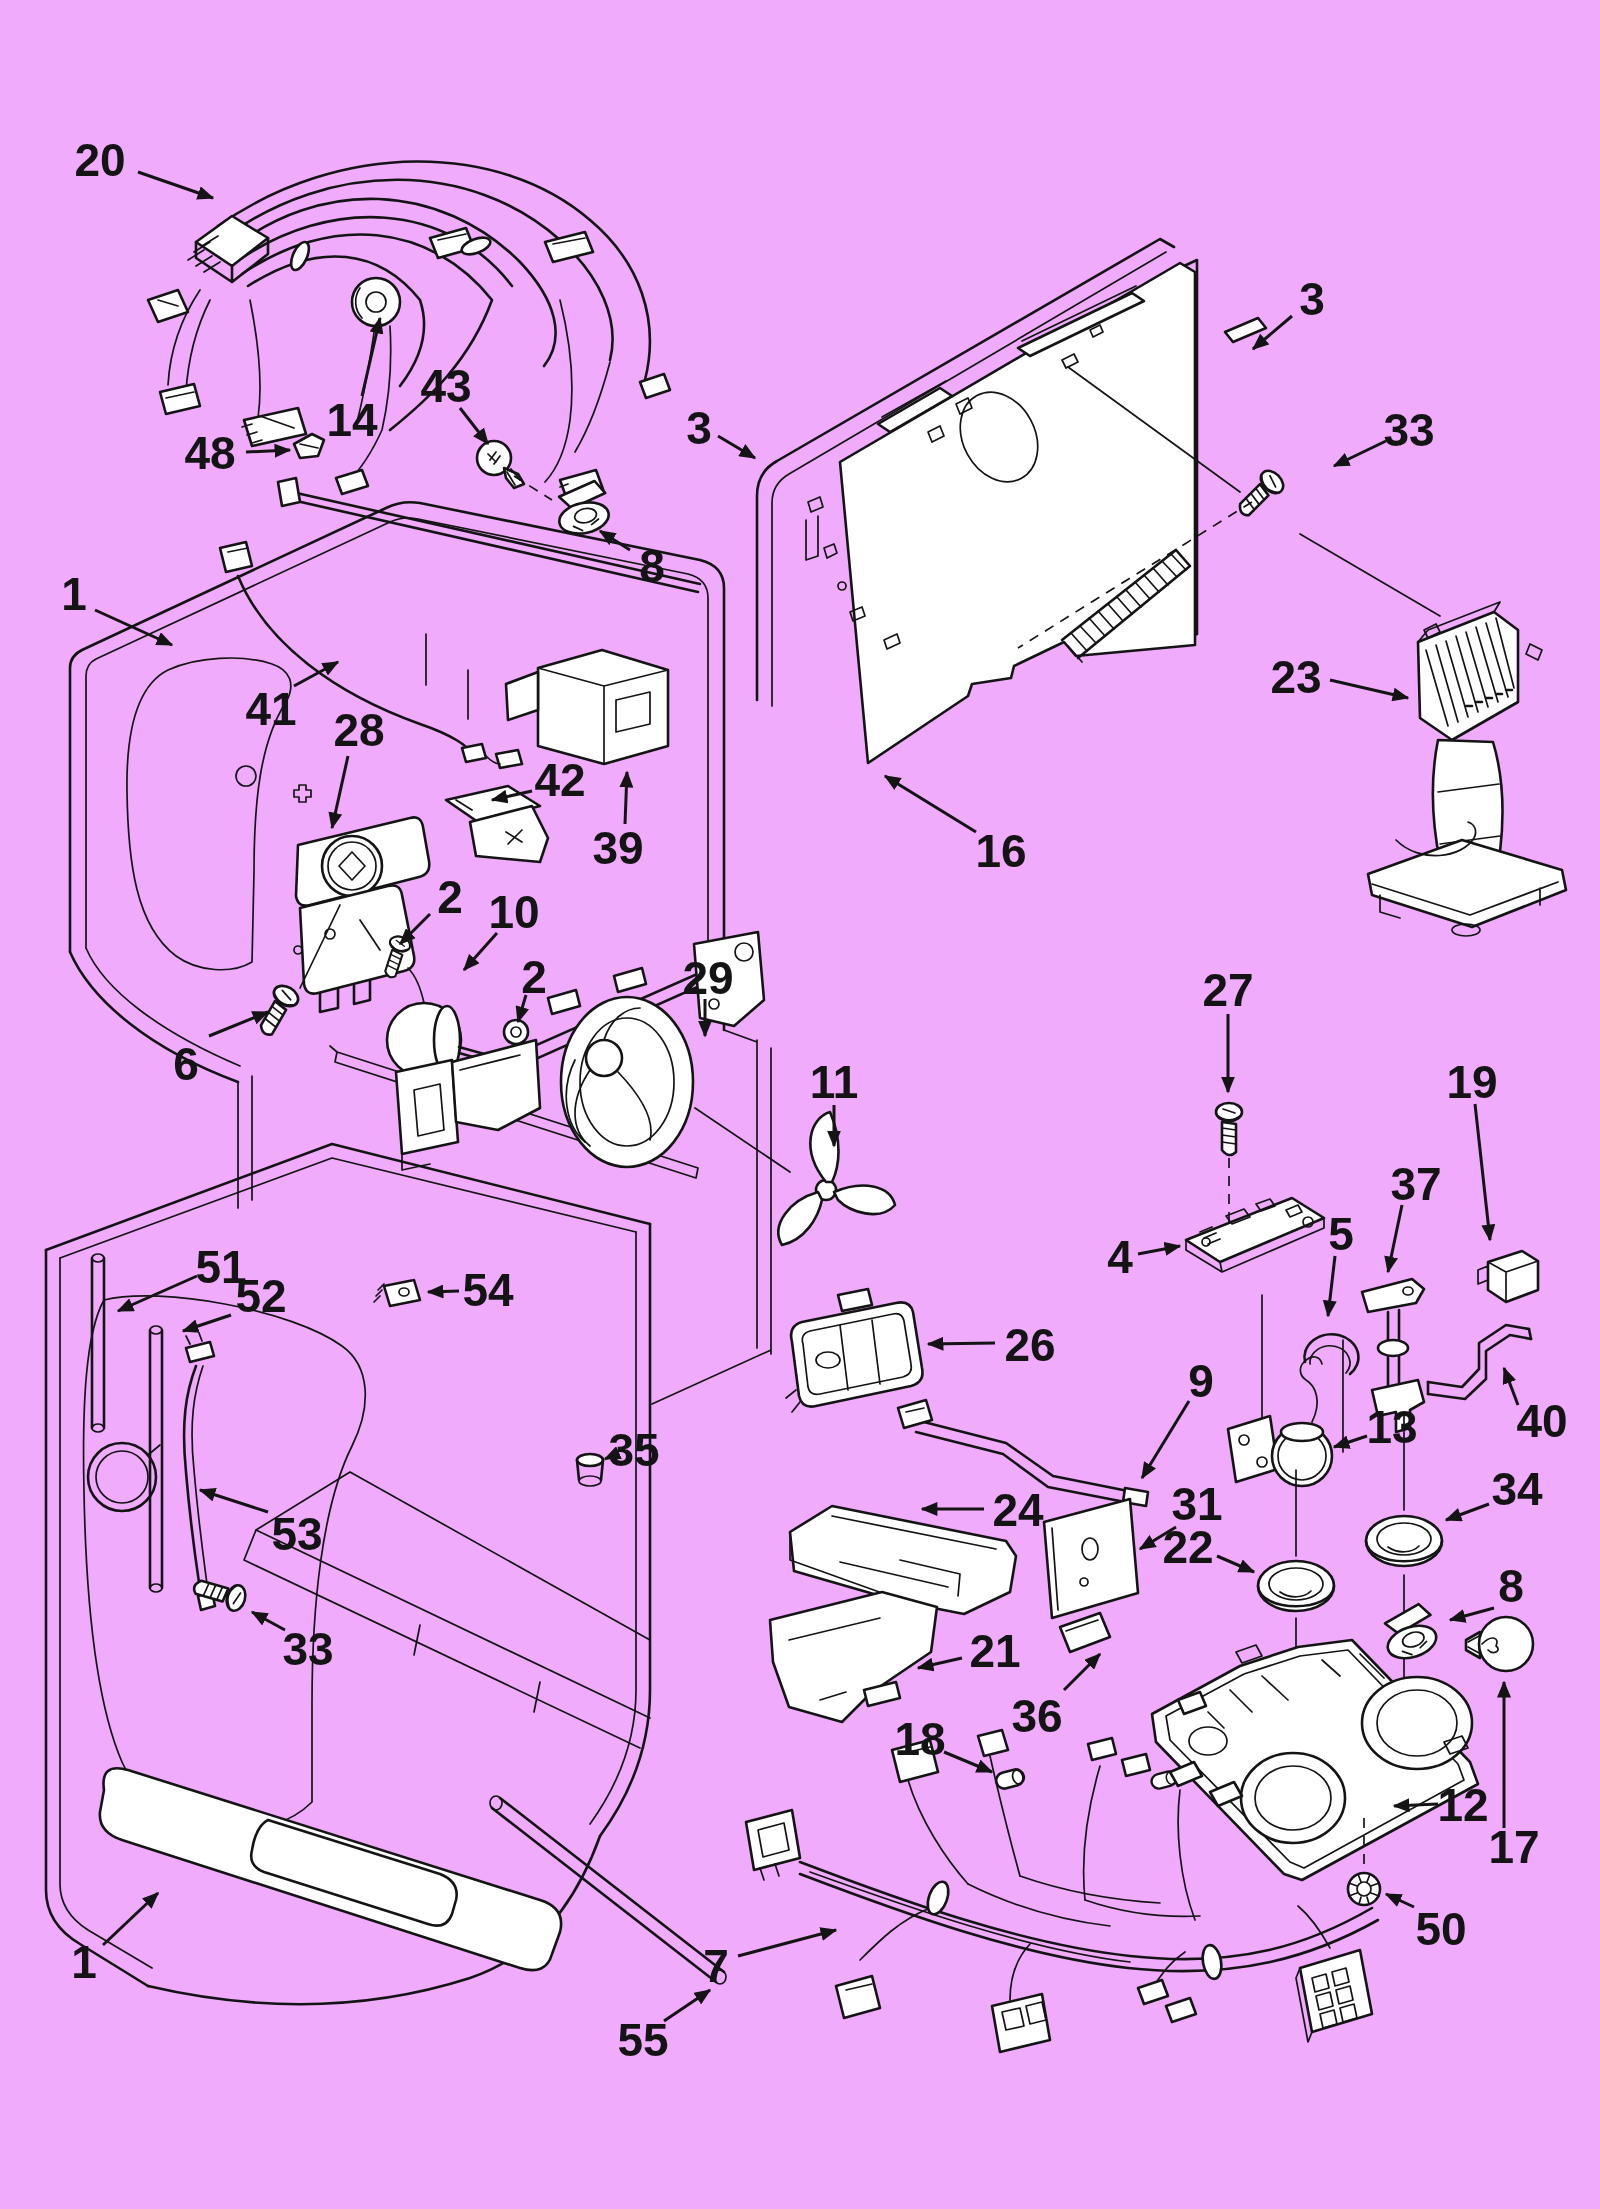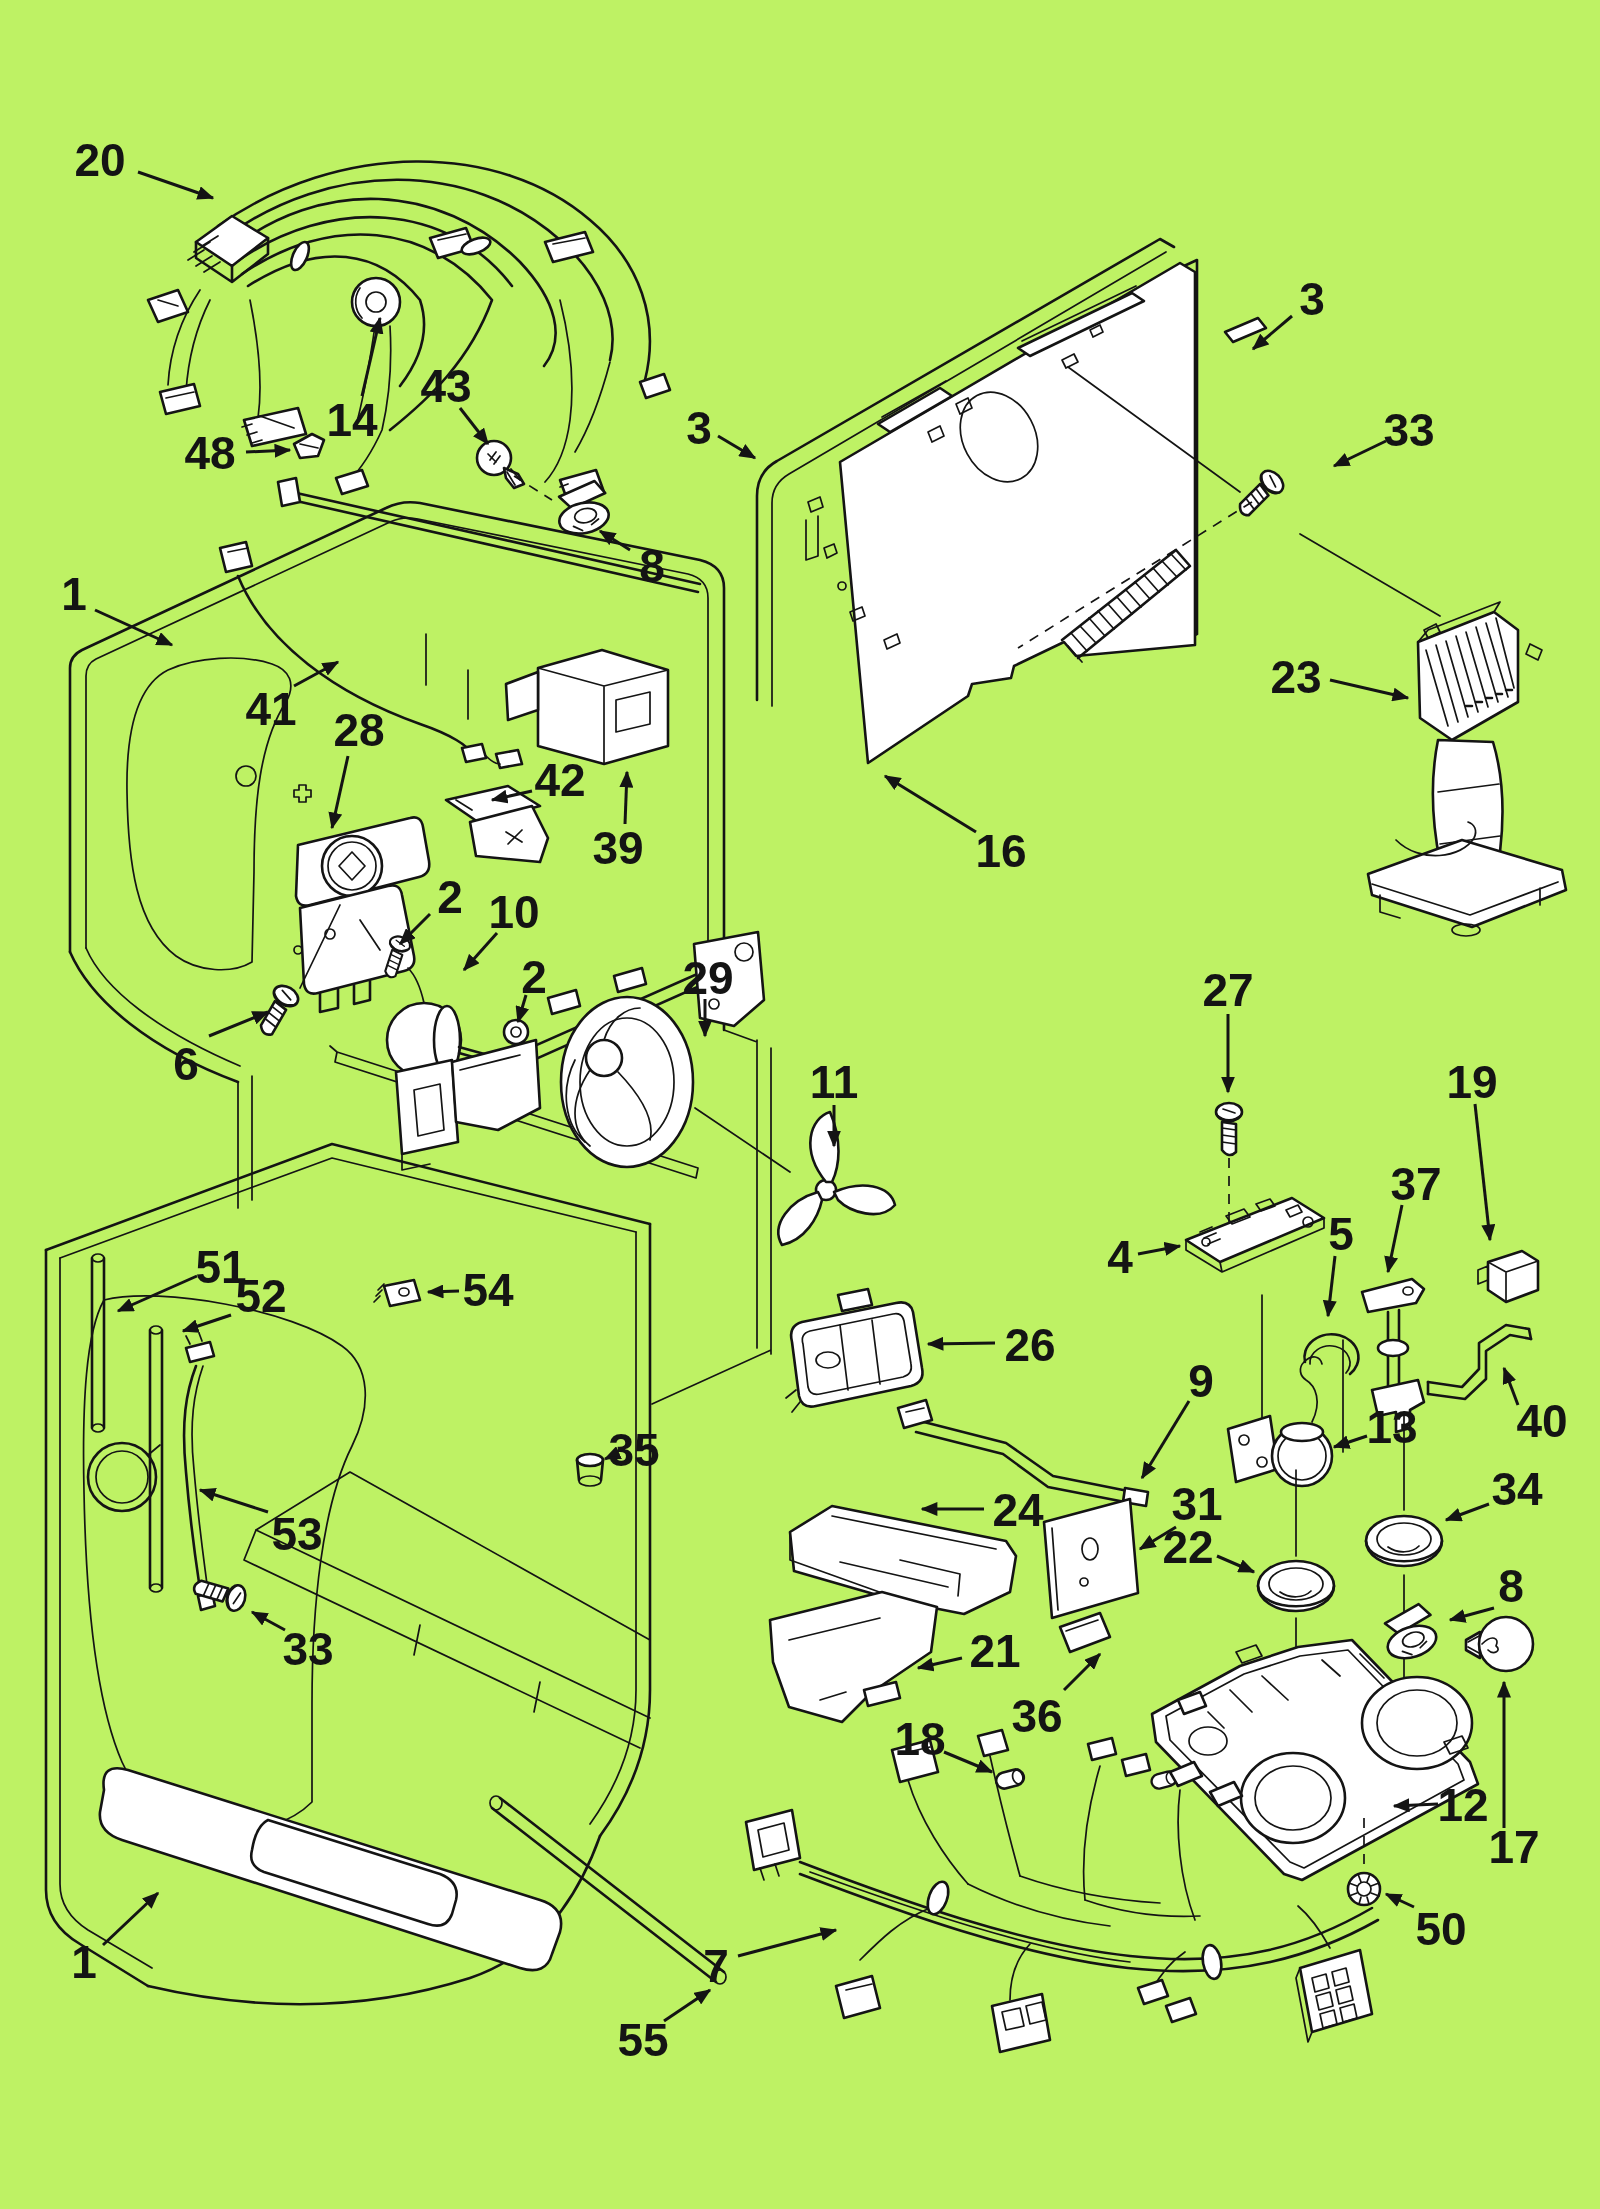--- a/index.html
+++ b/index.html
@@ -1,16 +1,16 @@
 <!DOCTYPE html>
 <html><head>
 <meta charset="utf-8">
 <style>
   html,body{margin:0;padding:0;background:#ffffff;}
-  .stage{position:relative;width:1600px;height:2209px;background:#bef264;overflow:hidden;}
+  .stage{position:relative;width:1600px;height:2209px;background:#f0abfc;overflow:hidden;}
   svg{position:absolute;left:0;top:0;}
   #diagram .s{stroke:#141414;stroke-width:2.6;fill:none;stroke-linecap:round;stroke-linejoin:round;}
   #diagram .f{stroke:#141414;stroke-width:2.6;fill:#ffffff;stroke-linecap:round;stroke-linejoin:round;}
   #diagram .thin{stroke:#141414;stroke-width:1.7;fill:none;stroke-linecap:round;stroke-linejoin:round;}
   #diagram .dash{stroke:#141414;stroke-width:1.7;fill:none;stroke-dasharray:10 8;}
   #diagram text{font-family:"Liberation Sans", sans-serif;font-weight:700;font-size:46px;fill:#141414;}
   #diagram .arrow{stroke:#141414;stroke-width:3;fill:none;}
 </style>
 </head>
 <body>

